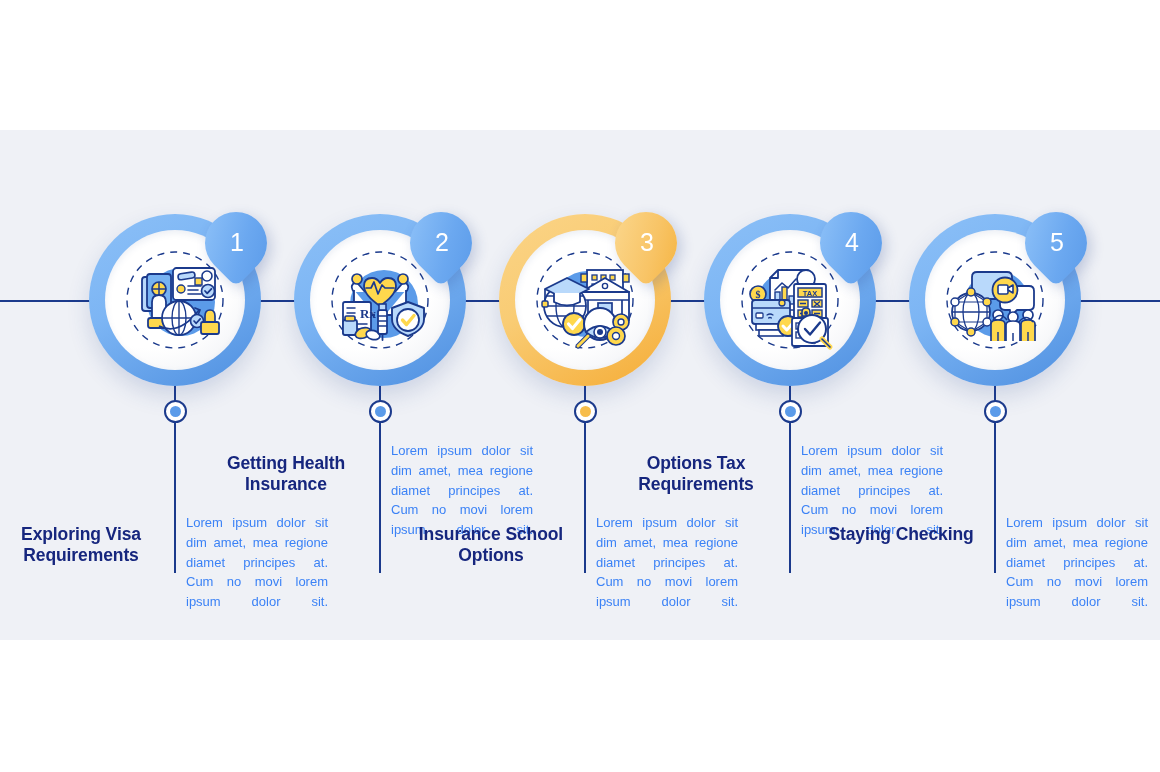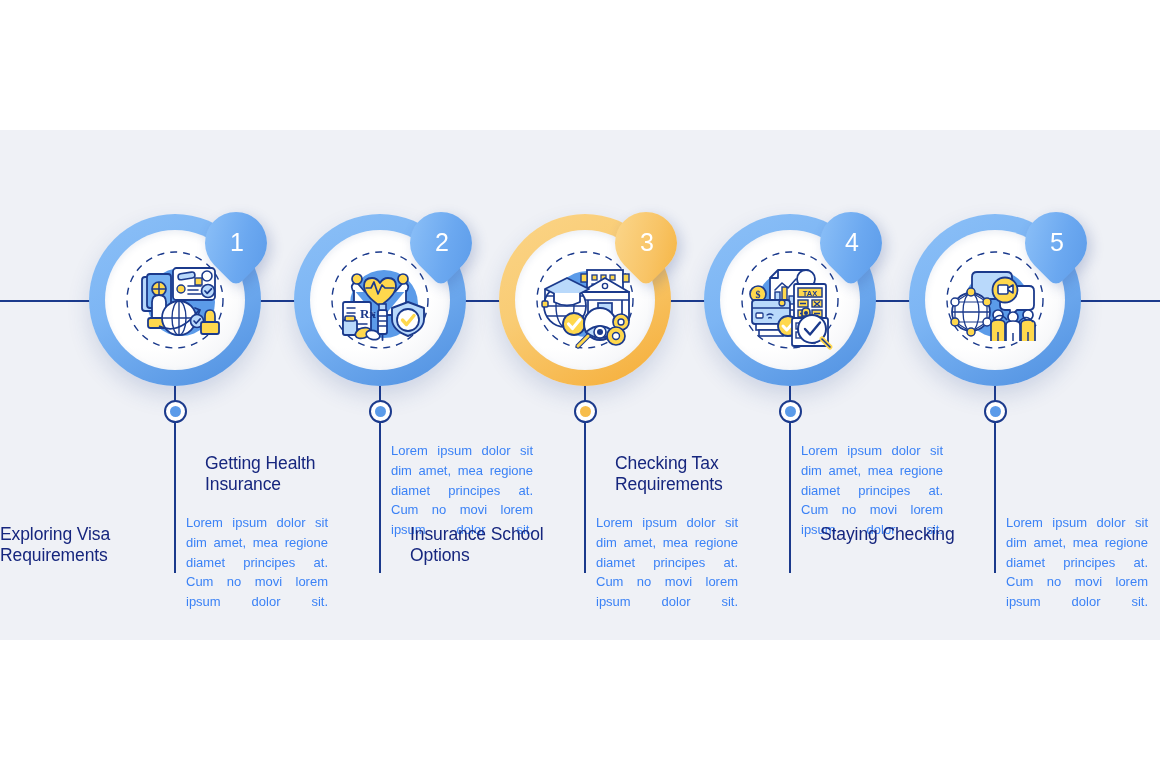--- a/index.html
+++ b/index.html
@@ -78,23 +78,23 @@
   }
   .dot i{width:11px;height:11px;border-radius:50%;display:block;}
   .dot.blue i{background:#5b9be9;}
   .dot.amber i{background:#f7bd4b;}
 
   
   .title{
     position:absolute;
     color:#16267e;
     font-size:17.5px;
-    font-weight:normal;
+    font-weight:bold;
     line-height:1.18;
-    text-align:left;
+    text-align:center;
     letter-spacing:-.1px;
   }
   .body{
     position:absolute;
     color:#3b82f6;
     font-size:13px;
     line-height:1.52;
     text-align:justify;
     text-align-last:justify;
   }
@@ -337,21 +337,21 @@
         </svg>
       </div>
       <div class="badge blue">
         <span>4</span>
       </div>
     </div>
     <div class="stem" style="left:789px;top:386px;height:187px;"></div>
     <div class="dot blue" style="left:779px;top:400px;">
         <i></i>
       </div>
-    <div class="title" style="left:615px;top:453px;width:162px;">Checking Tax Requirements</div>
+    <div class="title" style="left:615px;top:453px;width:162px;">Options Tax Requirements</div>
     <div class="body" style="left:801px;top:441px;width:142px;">Lorem ipsum dolor sit dim amet, mea regione diamet principes at. Cum no movi lorem ipsum dolor sit.</div>
   </div>
 
   <div class="step">
     <div class="ring blue" style="left:909px;top:214px;">
       <div class="inner">
         <svg width="112" height="112" viewBox="0 0 112 112">
           <circle cx="56" cy="56" r="48" fill="none" stroke="#1b3a8c" stroke-width="1.4" stroke-dasharray="7 6"></circle>
           <circle cx="58" cy="60" r="33" fill="#5b9be9"></circle>
 

